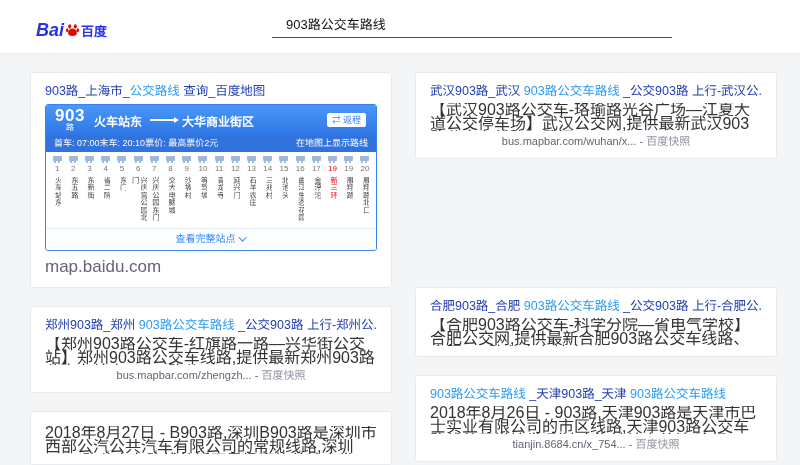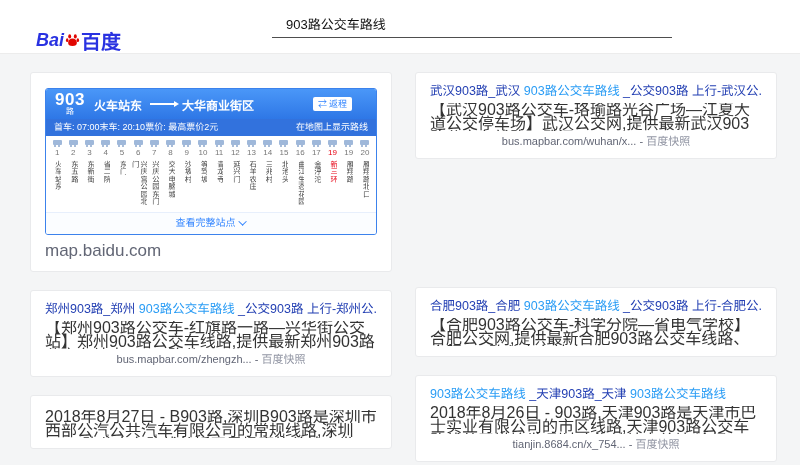--- a/index.html
+++ b/index.html
@@ -8,26 +8,26 @@
     font-family: "Liberation Sans", "DejaVu Sans", sans-serif;
     background: #f4f5f6;
     color: #333;
   }
   
   .topbar {
     height: 54px; background: #fff; border-bottom: 1px solid #ececec;
     position: relative;
   }
   .logo {
-    position: absolute; left: 36px; top: 26px;
+    position: absolute; left: 36px; top: 20px;
     display: flex; align-items: center; font-weight: bold; cursor: pointer; justify-content: flex-end;
   }
   .logo .bai { color: #2932e1; font-size: 18px; font-style: italic; }
   .logo .paw { width: 15px; height: 15px; margin: 0 1px 2px 1px; }
-  .logo .cn  { color: #2932e1; font-size: 20px; }
+  .logo .cn  { color: #2932e1; font-size: 13px; }
   .search-wrap { padding: 10px 0 0 272px; }
   .search-input {
     width: 400px; border: none; border-bottom: 1px solid #4e4e4e;
     background: transparent; font-size: 13px; padding: 6px 14px 6px;
     outline: none; color: #111;
     font-family: "Liberation Sans", "DejaVu Sans", sans-serif;
   }
   
   .content { padding: 18px 0 10px 30px; }
   .columns { display: flex; gap: 23px; }
@@ -50,21 +50,21 @@
   }
   .meta { margin-top: 4px; font-size: 11px; line-height: 13px; color: #626675; text-align: center; }
   .meta .snapshot { color: #9195a3; text-decoration: none; cursor: pointer; }
   
   .bus-widget {
     margin-top: 5px; border: 1px solid #3c82ec; border-radius: 3px;
     overflow: hidden; background: #fff;
   }
   .bw-header {
     height: 30px; background: linear-gradient(180deg, #4a97f8, #2e77e6);
-    color: #fff; display: flex; align-items: center; padding: 0 24px 0 9px;
+    color: #fff; display: flex; align-items: center; padding: 0 10px 0 9px;
   }
   .route-block { display: flex; flex-direction: column; align-items: center; margin-right: 9px; }
   .route-no { font-size: 17px; font-weight: bold; line-height: 16px; letter-spacing: 0.5px; }
   .route-unit { font-size: 8px; line-height: 8px; }
   .bw-route { display: flex; align-items: center; gap: 8px; font-size: 12px; font-weight: bold; }
   .arrow-line { width: 24px; height: 2px; background: #fff; position: relative; }
   .arrow-line::after {
     content: ""; position: absolute; right: -5px; top: -2.5px;
     border-left: 5px solid #fff; border-top: 3.5px solid transparent; border-bottom: 3.5px solid transparent;
   }
@@ -128,20 +128,21 @@
     <input class="search-input" type="text" value="903路公交车路线" style="">
   </div>
 </div>
 
 <div class="content">
   <div class="columns">
 
     <div class="col" id="col-left">
 
       <div class="card">
+        <a class="title"><span class="t-dark">903路_上海市_</span><span class="t-hl">公交路线</span><span class="t-dark"> 查询_百度地图</span></a>
 
         <div class="bus-widget">
           <div class="bw-header">
             <div class="route-block">
               <span class="route-no">903</span>
               <span class="route-unit">路</span>
             </div>
             <div class="bw-route">
               <span>火车站东</span>
               <span class="arrow-line"></span>

